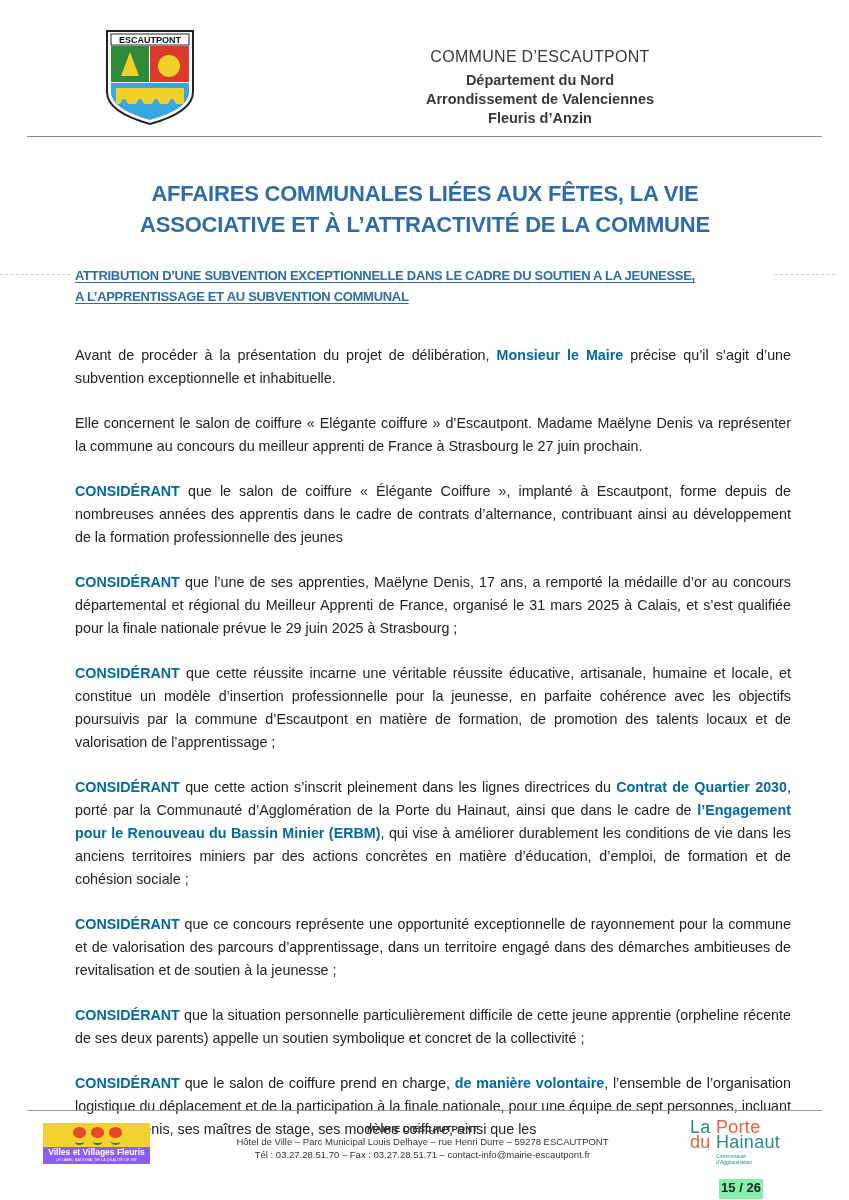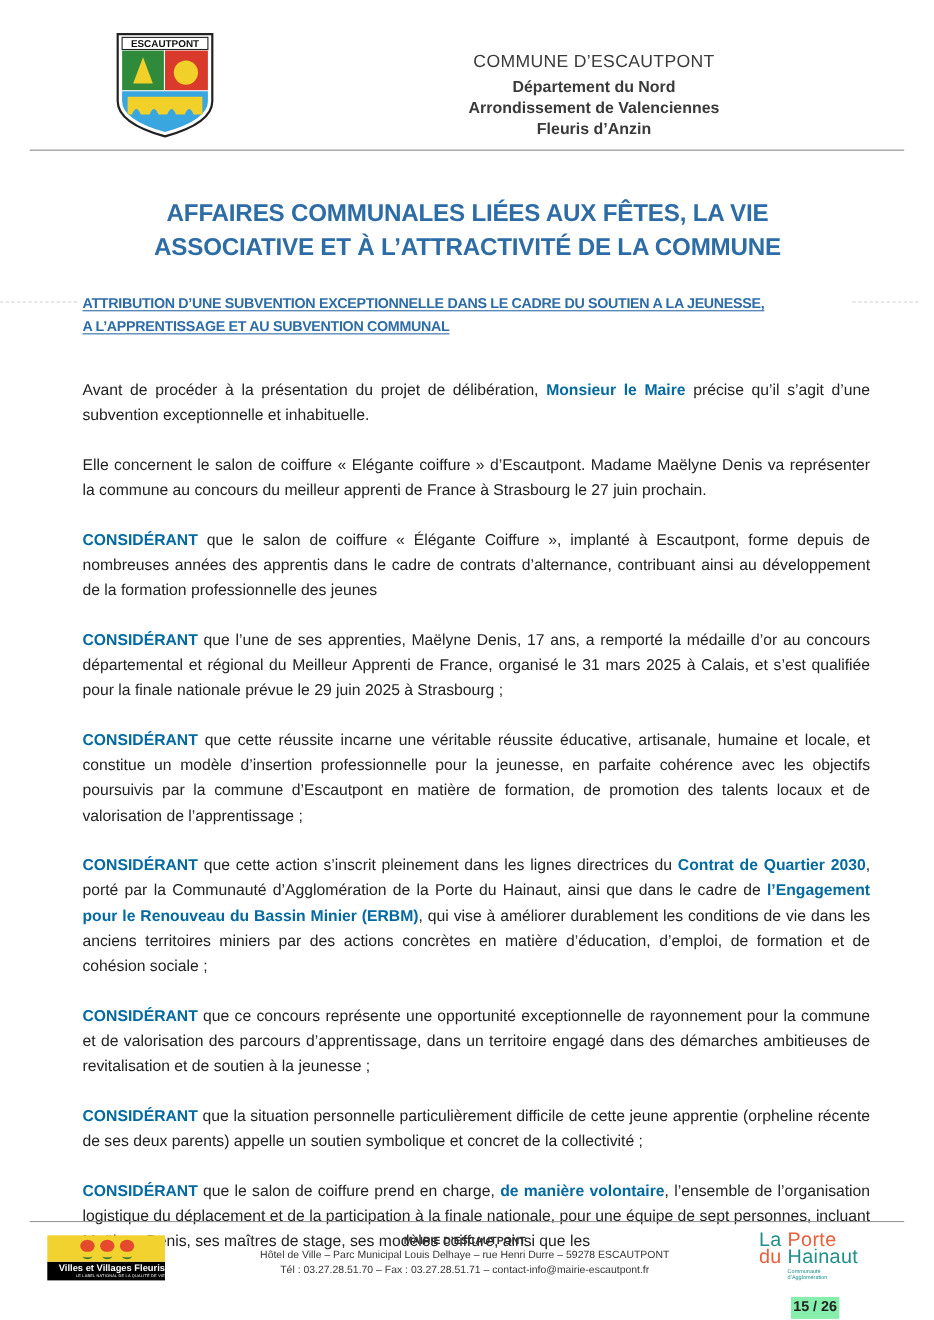--- a/index.html
+++ b/index.html
@@ -25,21 +25,21 @@
   
   .body { position: absolute; left: 75px; top: 344px; width: 716px; font-size: 14.3px;
           line-height: 23px; color: #222; text-align: justify; }
   .body p { margin: 0 0 22px 0; }
   .body b { font-weight: bold; color: #0369a1; }
 
   
   .foot-rule { position: absolute; left: 27px; top: 1110px; width: 795px; height: 0; border-top: 1.5px solid #9a9a9a; }
   .vvf { position: absolute; left: 43px; top: 1123px; width: 107px; height: 41px; }
   .vvf-top { height: 24px; background: #f2d22e; position: relative; }
-  .vvf-bot { height: 17px; background: #000000; color: #fff; text-align: right; }
+  .vvf-bot { height: 17px; background: #8b5cf6; color: #fff; text-align: center; }
   .vvf-name { font-size: 8.5px; font-weight: bold; line-height: 11px; display: block; }
   .vvf-tag { font-size: 3.5px; line-height: 5px; display: block; letter-spacing: 0.2px; }
   .flower { position: absolute; top: 4px; width: 13px; height: 11px; border-radius: 50% 50% 45% 45%; background: #e54a2c; }
   .stem { position: absolute; top: 15px; width: 9px; height: 5px; border-bottom: 2px solid #3f7a3b; border-radius: 0 0 50% 50%; }
 
   .foot-text { position: absolute; left: 205px; top: 1122px; width: 435px; text-align: center;
                font-size: 9.5px; line-height: 13px; color: #333; }
   .foot-text .mairie { font-weight: bold; font-size: 9.5px; }
 
   .lph { position: absolute; left: 690px; top: 1120px; width: 100px; }

